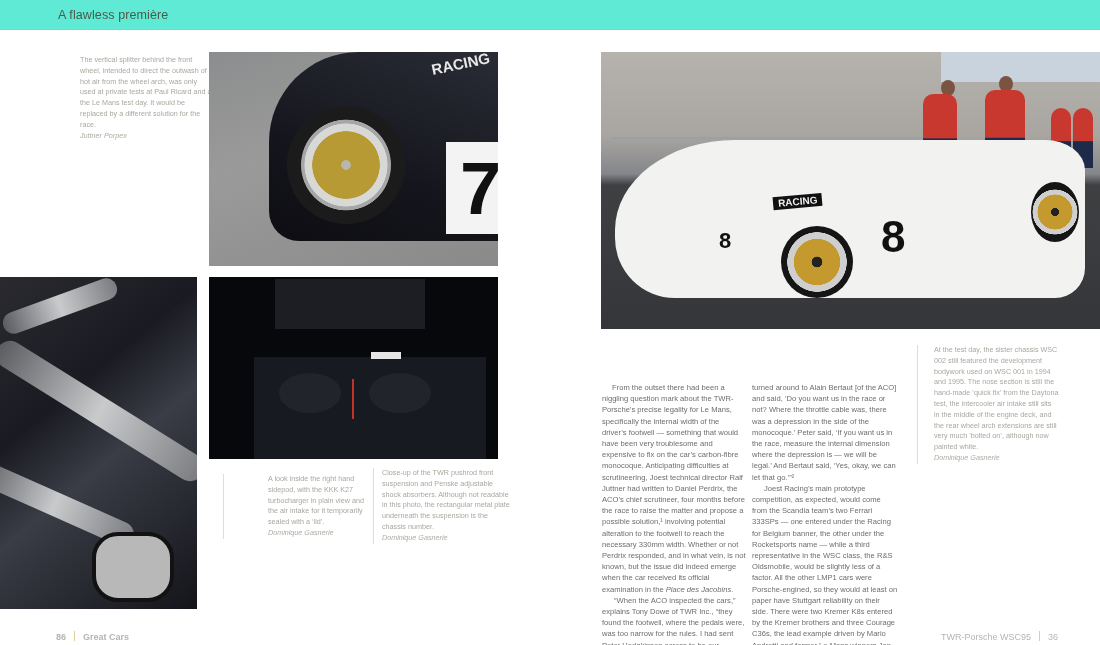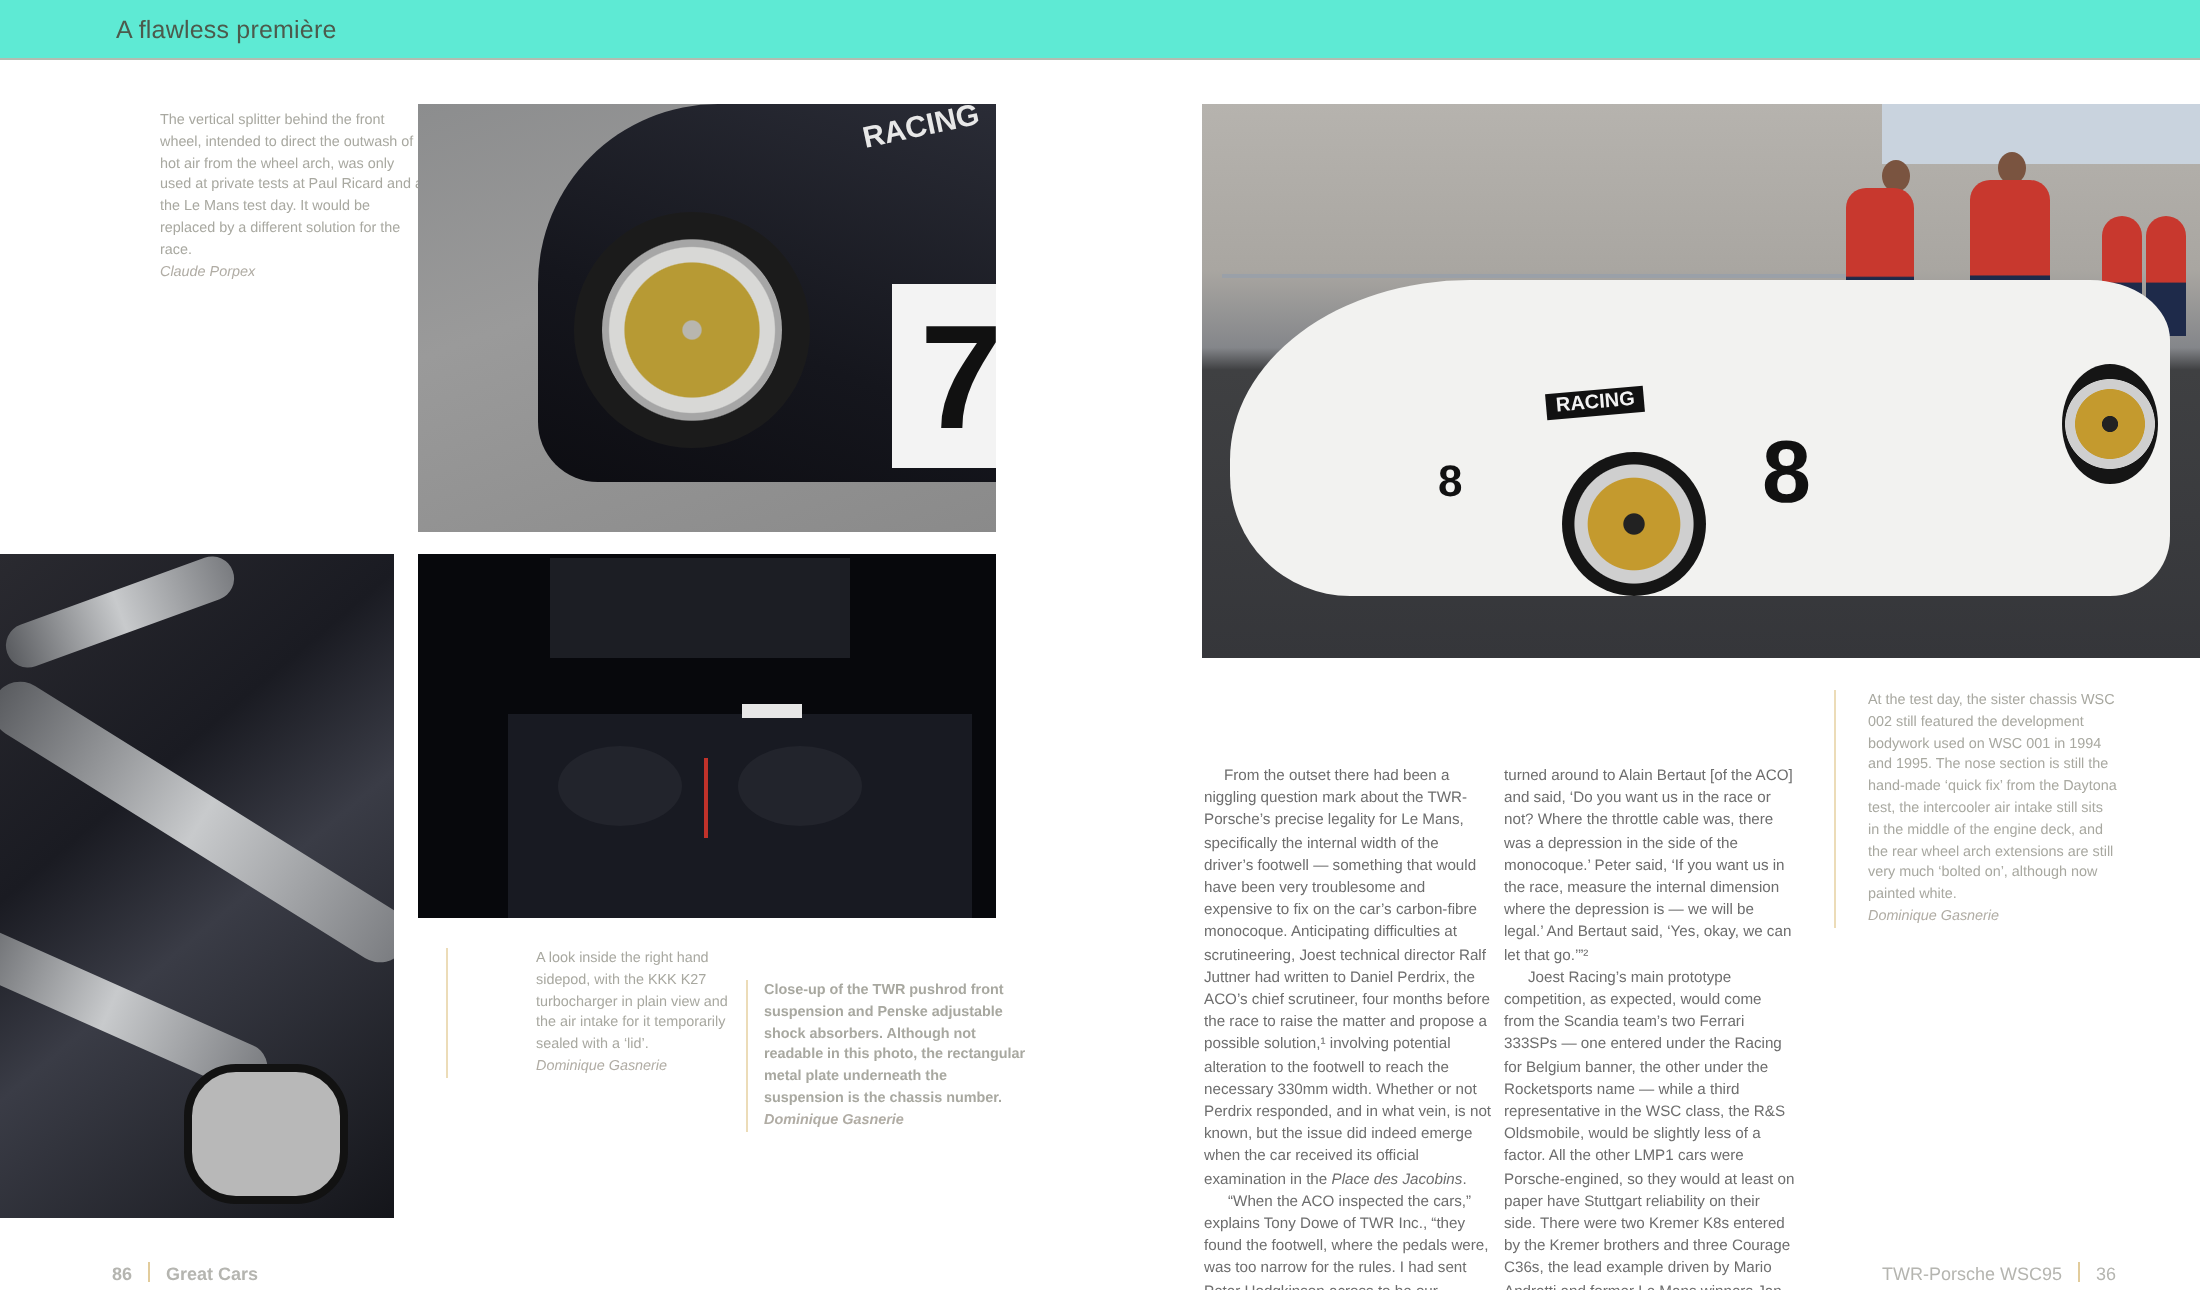--- a/index.html
+++ b/index.html
@@ -54,21 +54,21 @@
 </style>
 </head>
 <body>
 
 <div class="header-bar">
   <span class="header-title">A flawless première</span>
 </div>
 
 <div class="caption no-border" style="left:68px; top:55px; width:134px;">
   <span>The vertical splitter behind the front wheel, intended to direct the outwash of hot air from the wheel arch, was only used at private tests at Paul Ricard and at the Le Mans test day. It would be replaced by a different solution for the race.</span>
-  <span class="credit">Claude Porpex</span>
+  <span class="credit">Juttner Porpex</span>
 </div>
 
 <div class="photo p1" title="Close-up of black car's front wheel arch with gold BBS wheel and Goodyear tyre, number 7 plate">
   <div class="body"></div>
   <div class="tyre"></div>
   <div class="rim"></div>
   <div class="plate">
       <span>7</span>
     </div>
   <div class="racing">RACING</div>
@@ -87,21 +87,21 @@
   <div class="oval" style="left:70px; top:96px;"></div>
   <div class="oval" style="left:160px; top:96px;"></div>
   <div class="rod"></div>
   <div class="label"></div>
 </div>
 
 <div class="caption" style="left:211px; top:474px; width:142px;padding-left:44px;">
   <span>A look inside the right hand sidepod, with the KKK K27 turbocharger in plain view and the air intake for it temporarily sealed with a ‘lid’.</span>
   <span class="credit">Dominique Gasnerie</span>
 </div>
-<div class="caption" style="left:361px; top:490px; width:140px;font-weight:bold;">
+<div class="caption" style="left:361px; top:468px; width:140px;">
   <span>Close-up of the TWR pushrod front suspension and Penske adjustable shock absorbers. Although not readable in this photo, the rectangular metal plate underneath the suspension is the chassis number.</span>
   <span class="credit">Dominique Gasnerie</span>
 </div>
 
 <div class="photo p4" title="White TWR-Porsche WSC95 number 8 at the test day with crew in red jackets">
   <div class="sky"></div>
   <div class="rail"></div>
   <div class="head" style="left:340px; top:28px;"></div>
   <div class="person" style="left:322px; top:42px; height:80px;"></div>
   <div class="head" style="left:398px; top:24px;"></div>

